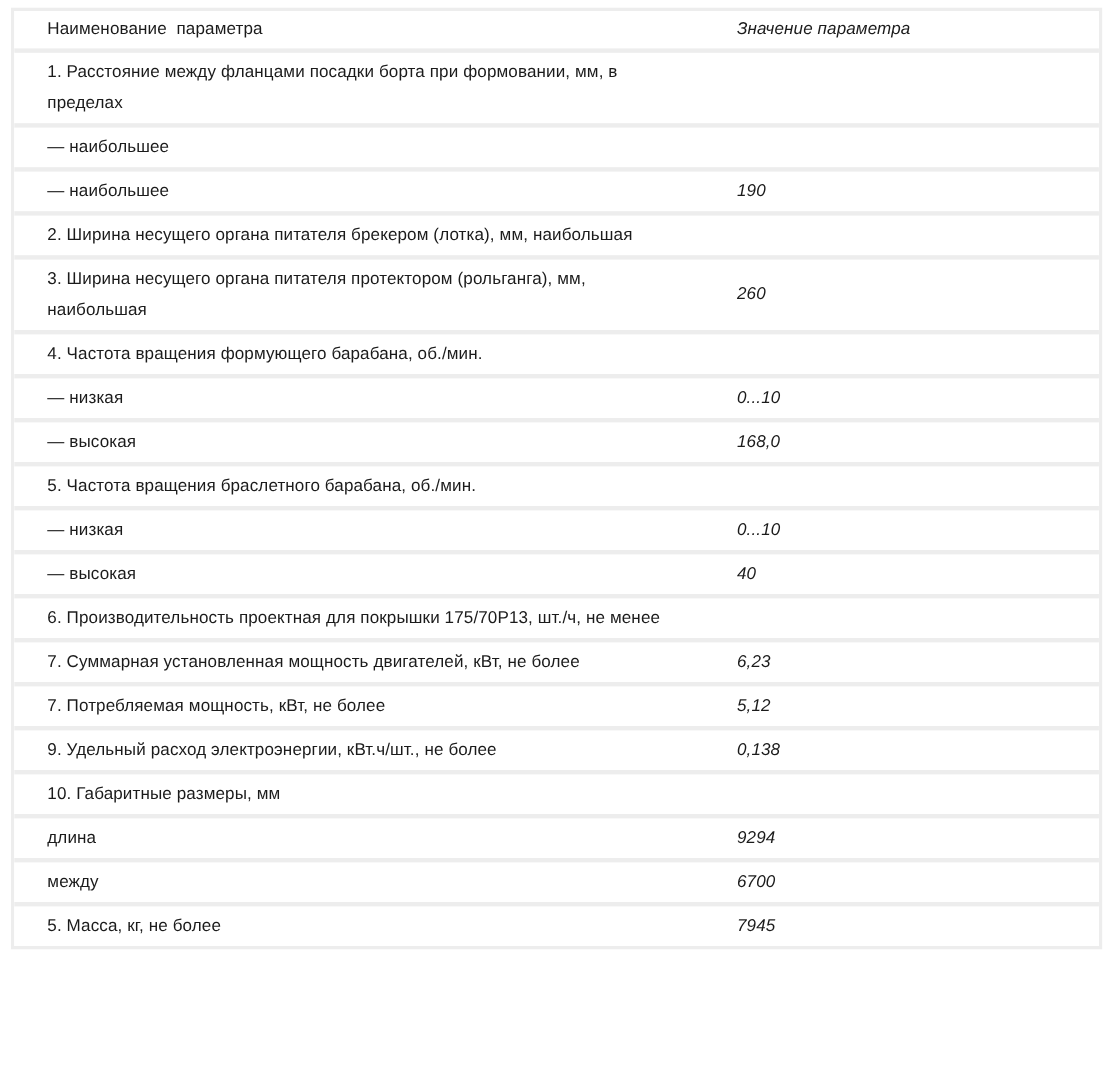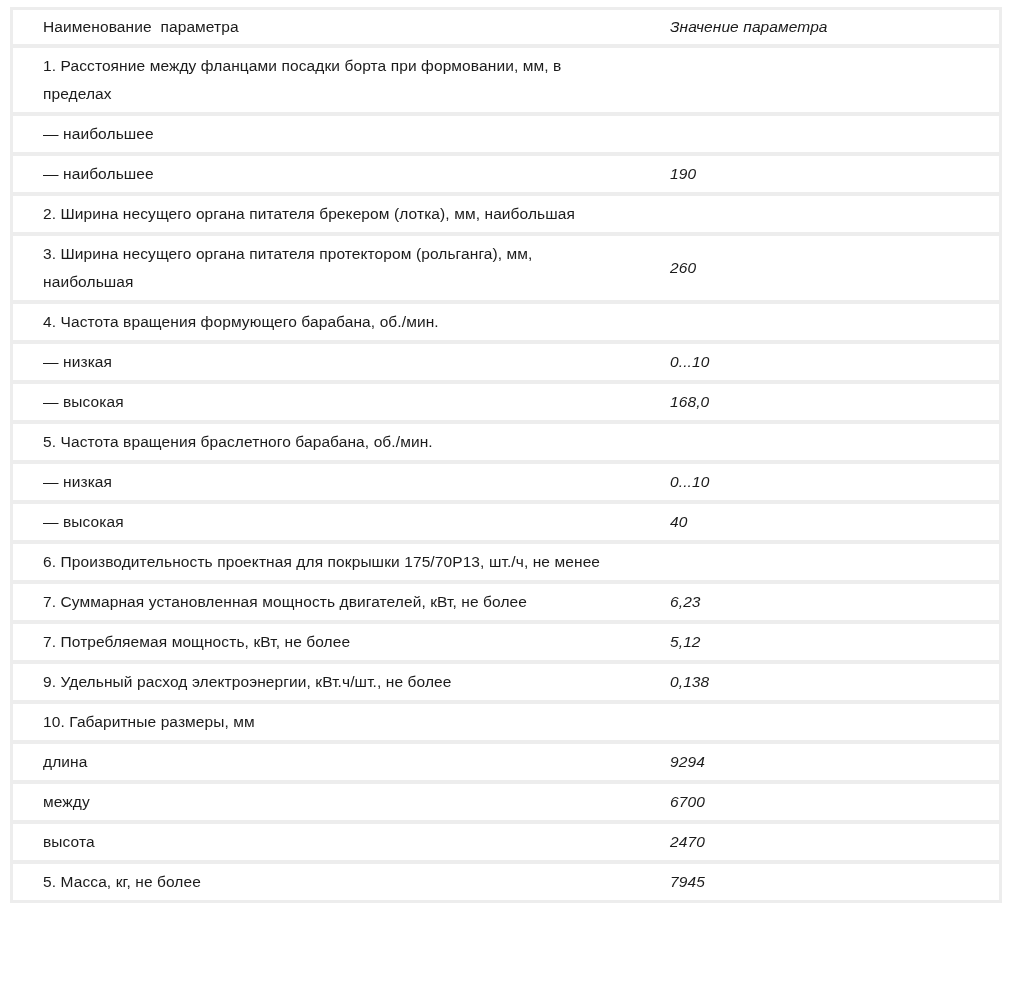--- a/index.html
+++ b/index.html
@@ -120,21 +120,17 @@
   </div>
   <div class="tr">
     <div class="td">длина</div>
     <div class="td value">9294</div>
   </div>
   <div class="tr">
     <div class="td">между</div>
     <div class="td value">6700</div>
   </div>
   <div class="tr">
-    <div class="td">высота</div>
-    <div class="td value">2470</div>
-  </div>
-  <div class="tr">
     <div class="td">5. Масса, кг, не более</div>
     <div class="td value">7945</div>
   </div>
 
 </div>
 
 </body></html>

